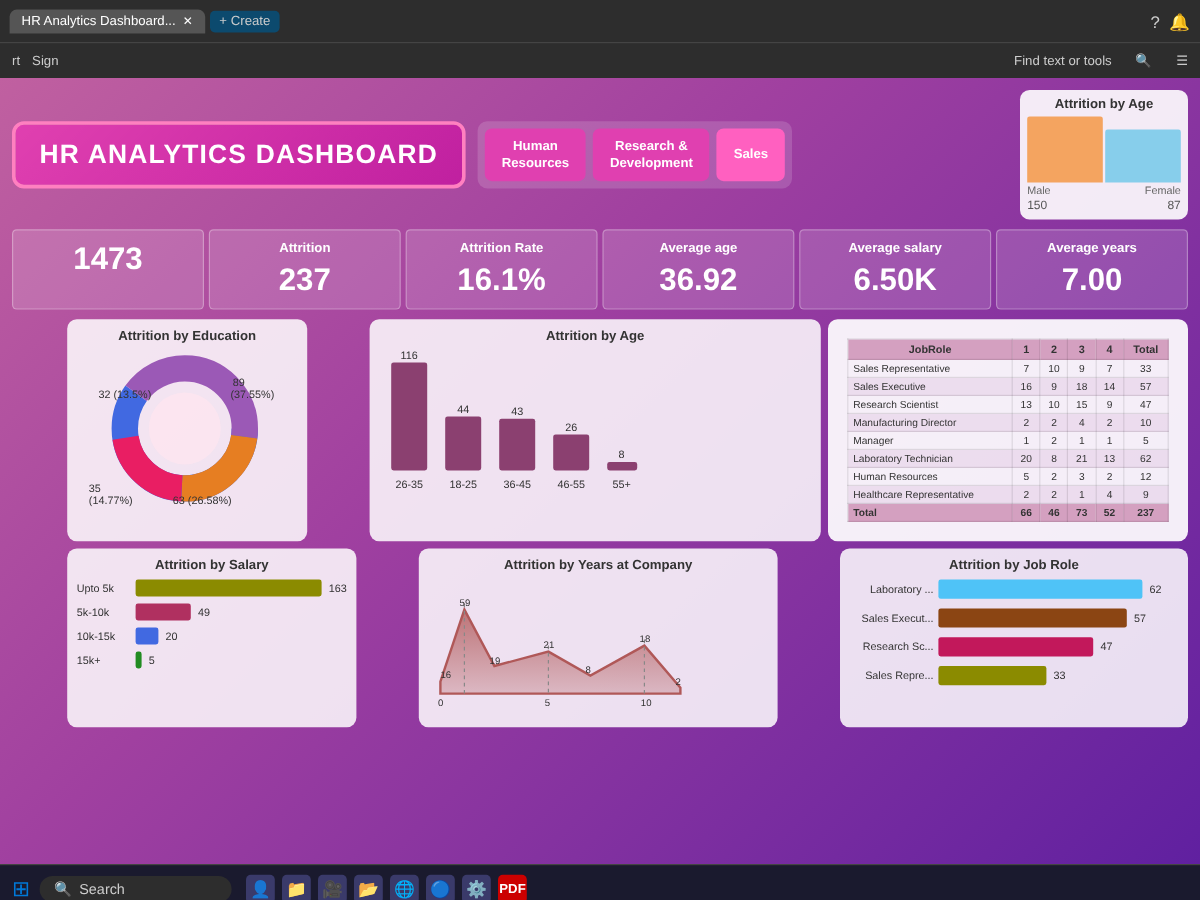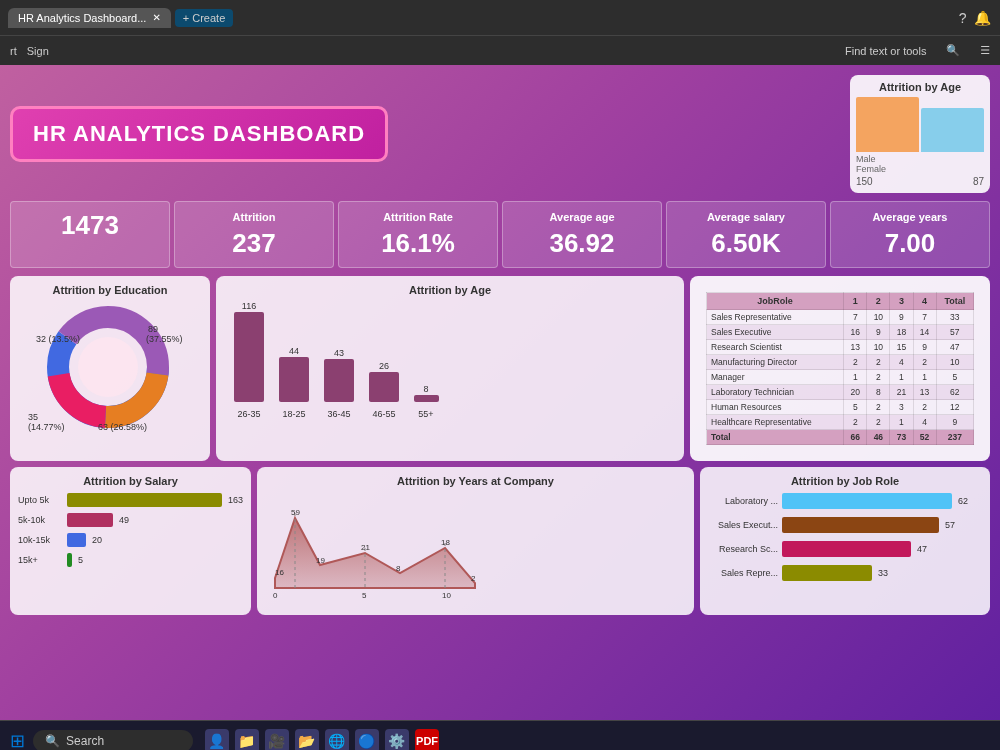--- a/index.html
+++ b/index.html
@@ -28,32 +28,32 @@
     .dept-buttons { display: flex; gap: 6px; background: rgba(255,255,255,0.15); border-radius: 8px; padding: 6px; }
     .dept-btn { background: #e040b0; color: white; border: none; padding: 8px 14px; border-radius: 6px; font-size: 11px; font-weight: bold; cursor: pointer; text-align: center; line-height: 1.3; }
     .dept-btn.active { background: #ff60c0; }
 
     .attrition-age-box { margin-left: auto; background: rgba(255,255,255,0.9); border-radius: 8px; padding: 6px; width: 140px; }
     .attrition-age-title { text-align: center; font-size: 11px; font-weight: bold; color: #333; margin-bottom: 4px; }
     .age-bars { display: flex; height: 55px; gap: 2px; align-items: flex-end; }
     .age-bar-male { background: #f4a460; flex: 1; height: 100%; border-radius: 2px 2px 0 0; }
     .age-bar-female { background: #87ceeb; flex: 1; height: 80%; border-radius: 2px 2px 0 0; }
     .age-legend { display: flex; justify-content: space-between; font-size: 10px; color: #555; margin-top: 2px; }
-    .age-labels { display: flex; justify-content: space-between; font-size: 9px; color: #666; margin-top: 2px; flex-direction: column; }
+    .age-labels { display: flex; justify-content: space-between; font-size: 9px; color: #666; margin-top: 2px; }
 
     
     .kpi-row { display: flex; gap: 4px; margin-bottom: 8px; }
     .kpi-card { flex: 1; background: rgba(255,255,255,0.15); border: 1px solid rgba(255,255,255,0.3); border-radius: 4px; padding: 8px; text-align: center; color: white; }
     .kpi-label { font-size: 11px; font-weight: bold; line-height: 1.3; margin-bottom: 4px; }
     .kpi-value { font-size: 26px; font-weight: 900; }
 
     
     .charts-row { display: flex; gap: 6px; margin-bottom: 6px; }
 
-    .chart-card { background: rgba(255,255,255,0.85); border-radius: 8px; padding: 8px; }
+    .chart-card { background: rgba(255,255,255,0.85); border-radius: 8px; padding: 8px; margin-left: 46px; }
     .chart-title { text-align: center; font-size: 11px; font-weight: bold; color: #333; margin-bottom: 6px; }
 
     
     .donut-card { flex: 0 0 200px; }
 
     
     .age-chart-card { flex: 1; }
 
     
     .table-card { flex: 0 0 300px; background: rgba(255,255,255,0.92); border-radius: 8px; padding: 16px; overflow: hidden; }
@@ -116,20 +116,25 @@
     <span>🔍</span>
     <span>☰</span>
   </div>
 </div>
 
 <div class="dashboard-wrapper">
 
   <div class="dashboard-header">
     <div class="dashboard-title">HR ANALYTICS DASHBOARD</div>
 
+    <div class="dept-buttons">
+      <button class="dept-btn">Human<br>Resources</button>
+      <button class="dept-btn">Research &amp;<br>Development</button>
+      <button class="dept-btn active">Sales</button>
+    </div>
 
     <div class="attrition-age-box">
       <div class="attrition-age-title">Attrition by Age</div>
       <div class="age-bars">
         <div class="age-bar-male"></div>
         <div class="age-bar-female"></div>
       </div>
       <div class="age-labels">
         <span>Male</span>
         <span>Female</span>

